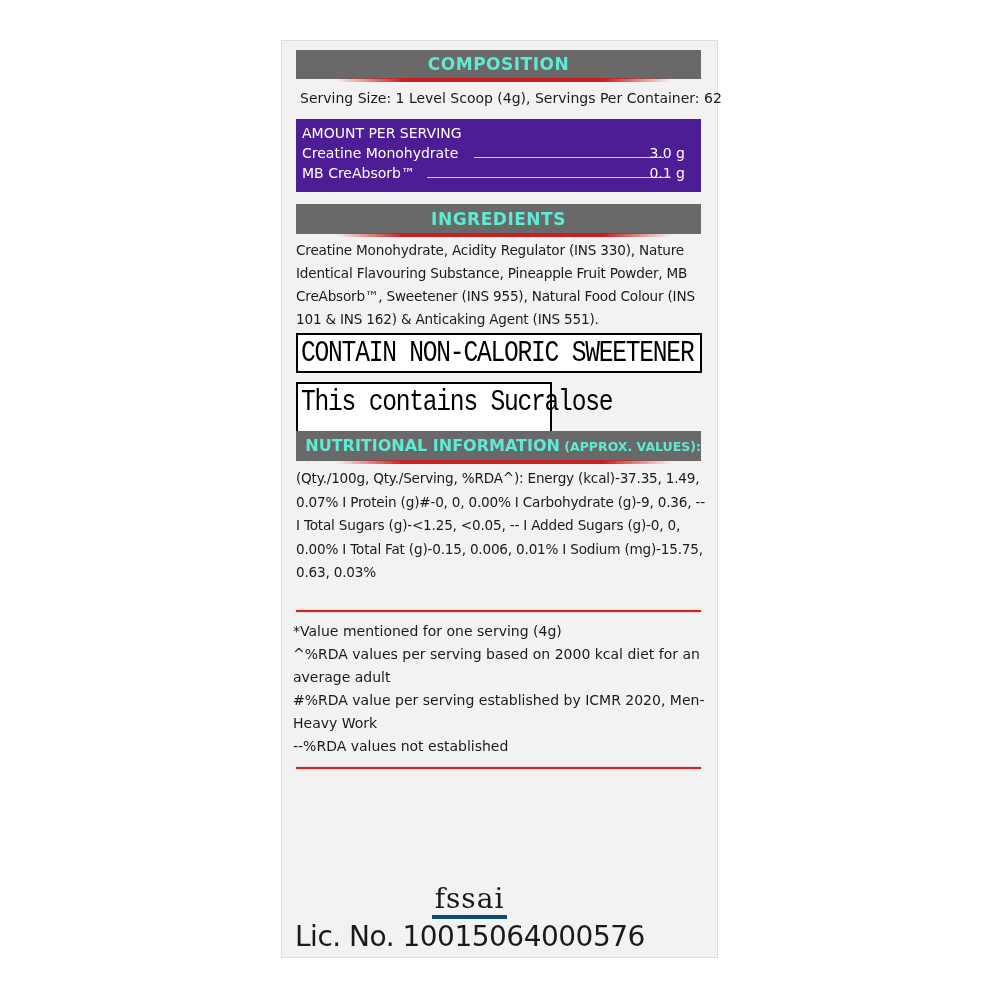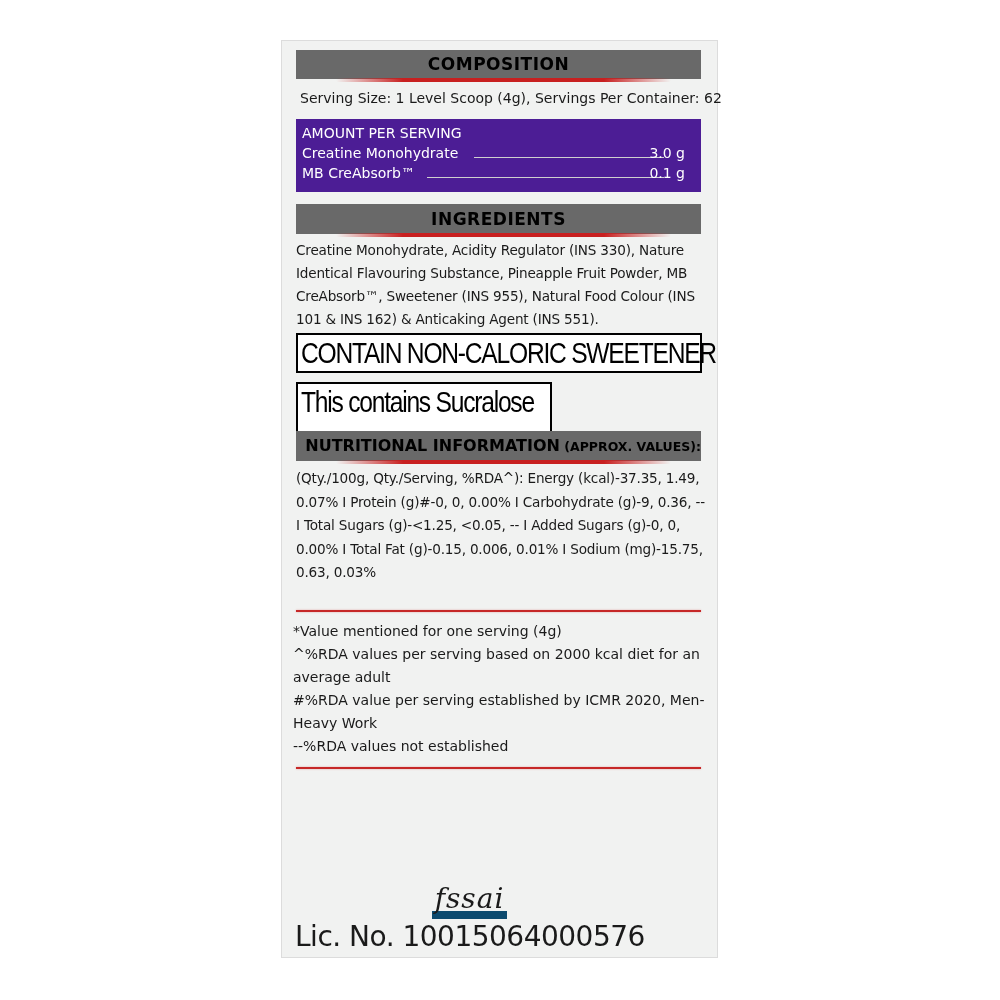--- a/index.html
+++ b/index.html
@@ -7,21 +7,21 @@
       width: 1000px; height: 1000px; background: #ffffff;
       font-family: "DejaVu Sans", "Liberation Sans", sans-serif;
       color: #1a1a1a; position: relative; overflow: hidden;
     }
     .panel {
       position: absolute; left: 281px; top: 40px; width: 437px; height: 918px;
       background: #f1f2f1; border: 1px solid #dcdcdc; box-sizing: border-box;
     }
     .hdr {
       position: absolute; left: 14px; width: 405px; background: #696969;
-      color: #000000; font-weight: bold; text-align: center; box-sizing: border-box;
+      color: #5eead4; font-weight: bold; text-align: center; box-sizing: border-box;
     }
     .hdr::after {
       content: ""; position: absolute; left: 40px; right: 30px; bottom: -3px; height: 4px;
       background: linear-gradient(to right, rgba(200,30,30,0), #c82020 20%, #c82020 80%, rgba(200,30,30,0));
       border-radius: 2px;
     }
     .hdr-composition { top: 9px; height: 29px; font-size: 17px; line-height: 29px; letter-spacing: 0.5px; }
     .serving { position: absolute; left: 18px; top: 49px; font-size: 14px; white-space: nowrap; }
     .amount-box {
       position: absolute; left: 14px; top: 78px; width: 405px; height: 73px;
@@ -32,21 +32,21 @@
     .amount-row .name { position: absolute; left: 0; top: 0; }
     .amount-row .leader { position: absolute; top: 14px; height: 1px; background: #cfcfcf; }
     .amount-row .val { position: absolute; right: 10px; top: 0; }
     .hdr-ingredients { top: 163px; height: 30px; font-size: 17px; line-height: 30px; letter-spacing: 0.5px; }
     .ingredients {
       position: absolute; left: 14px; top: 198px; width: 410px;
       font-size: 13.6px; line-height: 23px; letter-spacing: -0.2px;
     }
     .warn {
       position: absolute; border: 2px solid #000; background: #ffffff; color: #000;
-      font-family: Liberation Sans, sans-serif; box-sizing: border-box; white-space: nowrap;
+      font-family: Liberation Mono, monospace; box-sizing: border-box; white-space: nowrap;
       transform-origin: left top;
     }
     .warn1 { left: 14px; top: 292px; width: 406px; height: 40px; font-size: 30px; line-height: 36px; padding-left: 3px; letter-spacing: -1.5px; }
     .warn2 { left: 14px; top: 341px; width: 256px; height: 56px; font-size: 30px; line-height: 36px; padding-left: 3px; letter-spacing: -1.5px; }
     .warn span { display: inline-block; transform: scaleX(0.82); transform-origin: left center; }
     .hdr-nutrition {
       top: 390px; height: 30px; font-size: 16px; line-height: 30px; text-align: right; padding-left: 2px;
     }
     .hdr-nutrition .sub { font-size: 12.5px; }
     .nutrition {
@@ -57,22 +57,22 @@
       position: absolute; left: 14px; width: 405px; height: 2px; background: #c62828;
       box-shadow: 0 0 2px rgba(200,40,40,0.4);
     }
     .rl1 { top: 569px; }
     .rl2 { top: 726px; }
     .notes { position: absolute; left: 11px; top: 579px; width: 415px; font-size: 14px; line-height: 23px; }
     .notes div { white-space: normal; }
     .doping { position: absolute; left: 15px; top: 745px; font-size: 16px; line-height: 25px; }
     .fssai {
       position: absolute; left: 150px; top: 842px; width: 75px; height: 36px;
-      font-family: "DejaVu Serif", serif; font-style: italic; font-size: 28px; line-height: 32px;
-      border-bottom: 8px solid #0c4a6e; box-sizing: border-box; text-align: center; letter-spacing: 1px;
+      font-family: "DejaVu Serif", serif; font-size: 28px; line-height: 32px;
+      border-bottom: 4px solid #0c4a6e; box-sizing: border-box; text-align: center; letter-spacing: 1px;
     }
     .lic {
       position: absolute; left: 13px; top: 878px; font-size: 28px; line-height: 36px;
       font-family: "DejaVu Sans", sans-serif; letter-spacing: -0.5px; white-space: nowrap;
     }
   </style>
 </head>
 <body>
 
 <div class="panel">

